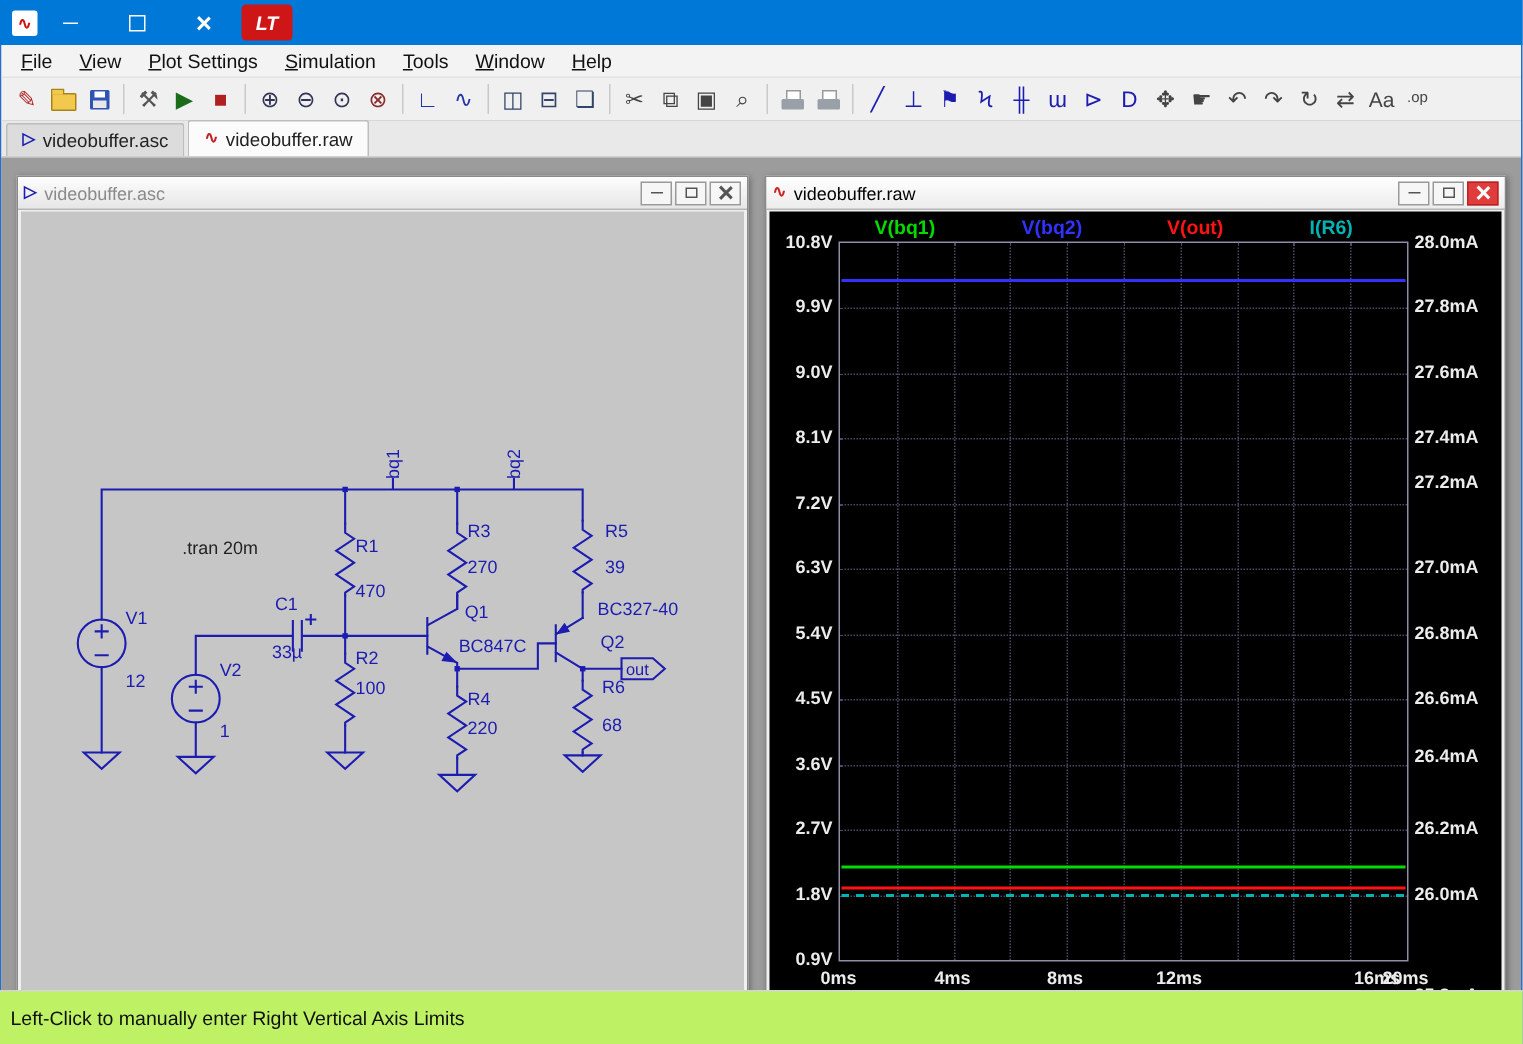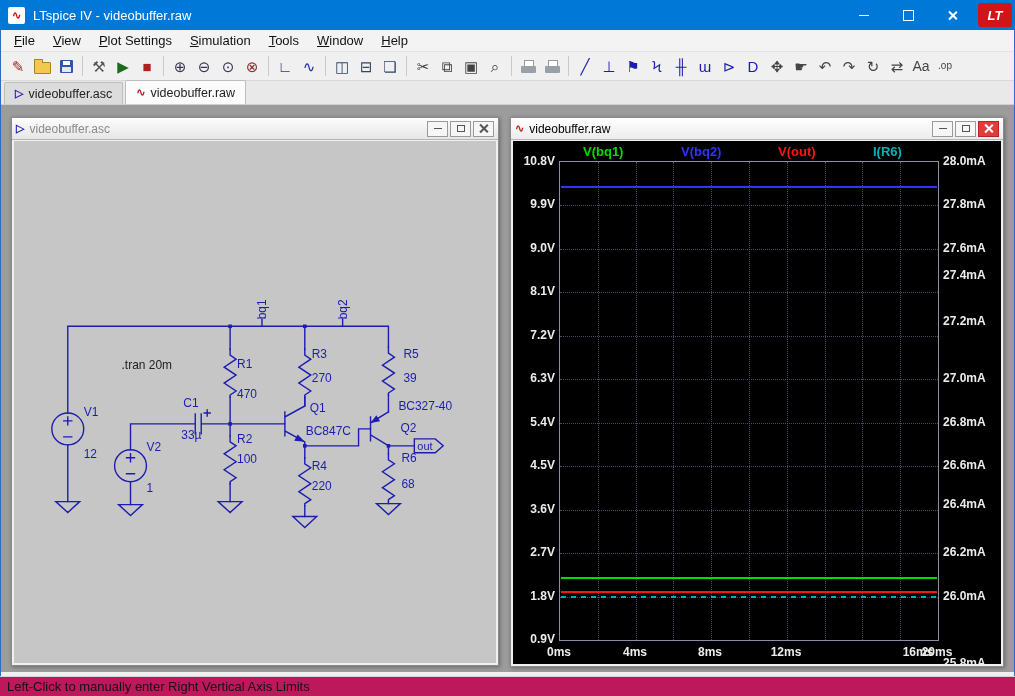--- a/index.html
+++ b/index.html
@@ -76,30 +76,29 @@
   .plot-box{position:absolute;border:1px solid #8d8da6;box-sizing:content-box;}
   .hgrid{position:absolute;left:0;right:0;height:0;border-top:1px dotted #4a4a66;}
   .vgrid{position:absolute;top:0;bottom:0;width:0;border-left:1px dotted #4a4a66;}
   .trace{position:absolute;left:1px;right:1px;height:2px;}
   .ytick{position:absolute;font-weight:bold;font-size:12px;color:#ececec;height:16px;line-height:16px;white-space:nowrap;}
   .tleft{left:0;width:42px;text-align:right;}
   .tright{left:430px;width:58px;text-align:left;}
   .xtick{position:absolute;width:46px;text-align:center;font-weight:bold;font-size:12px;color:#ececec;}
 
   
-  .statusbar{position:absolute;left:0;right:0;bottom:0;height:20px;background:#be185d;border-top:1px solid #d4d4d4;display:flex;align-items:center;padding-left:7px;font-size:13px;color:#111;box-sizing:border-box;}
+  .statusbar{position:absolute;left:0;right:0;bottom:0;height:36px;background:#bef264;border-top:1px solid #d4d4d4;display:flex;align-items:center;padding-left:7px;font-size:13px;color:#111;box-sizing:border-box;}
 </style>
 </head>
 <body>
 
 <div id="app">
 
   <div class="titlebar">
     <span class="app-icon">∿</span>
-    <span class="title">LTspice IV - videobuffer.raw</span>
     <div class="cap-btn">
         <span class="glyph-min"></span>
       </div>
     <div class="cap-btn">
         <span class="glyph-max"></span>
       </div>
     <div class="cap-btn">
         <span class="glyph-close"></span>
       </div>
     <div class="lt-badge">LT</div>
@@ -392,21 +391,21 @@
           <div class="ytick tleft" style="top: 229px;">6.3V</div>
           <div class="ytick tleft" style="top: 273px;">5.4V</div>
           <div class="ytick tleft" style="top: 316px;">4.5V</div>
           <div class="ytick tleft" style="top: 360px;">3.6V</div>
           <div class="ytick tleft" style="top: 403px;">2.7V</div>
           <div class="ytick tleft" style="top: 447px;">1.8V</div>
           <div class="ytick tleft" style="top: 490px;">0.9V</div>
           <div class="ytick tright" style="top: 12px;">28.0mA</div>
           <div class="ytick tright" style="top: 55px;">27.8mA</div>
           <div class="ytick tright" style="top: 99px;">27.6mA</div>
-          <div class="ytick tright" style="top: 126px;">27.4mA</div>
+          <div class="ytick tright" style="top: 142px;">27.4mA</div>
           <div class="ytick tright" style="top: 172px;">27.2mA</div>
           <div class="ytick tright" style="top: 229px;">27.0mA</div>
           <div class="ytick tright" style="top: 273px;">26.8mA</div>
           <div class="ytick tright" style="top: 316px;">26.6mA</div>
           <div class="ytick tright" style="top: 355px;">26.4mA</div>
           <div class="ytick tright" style="top: 403px;">26.2mA</div>
           <div class="ytick tright" style="top: 447px;">26.0mA</div>
           <div class="ytick tright" style="top: 490px; margin-top: 24px;">25.8mA</div>
           <div class="xtick" style="left: 23px; top: 504px;">0ms</div>
           <div class="xtick" style="left: 99px; top: 504px;">4ms</div>

